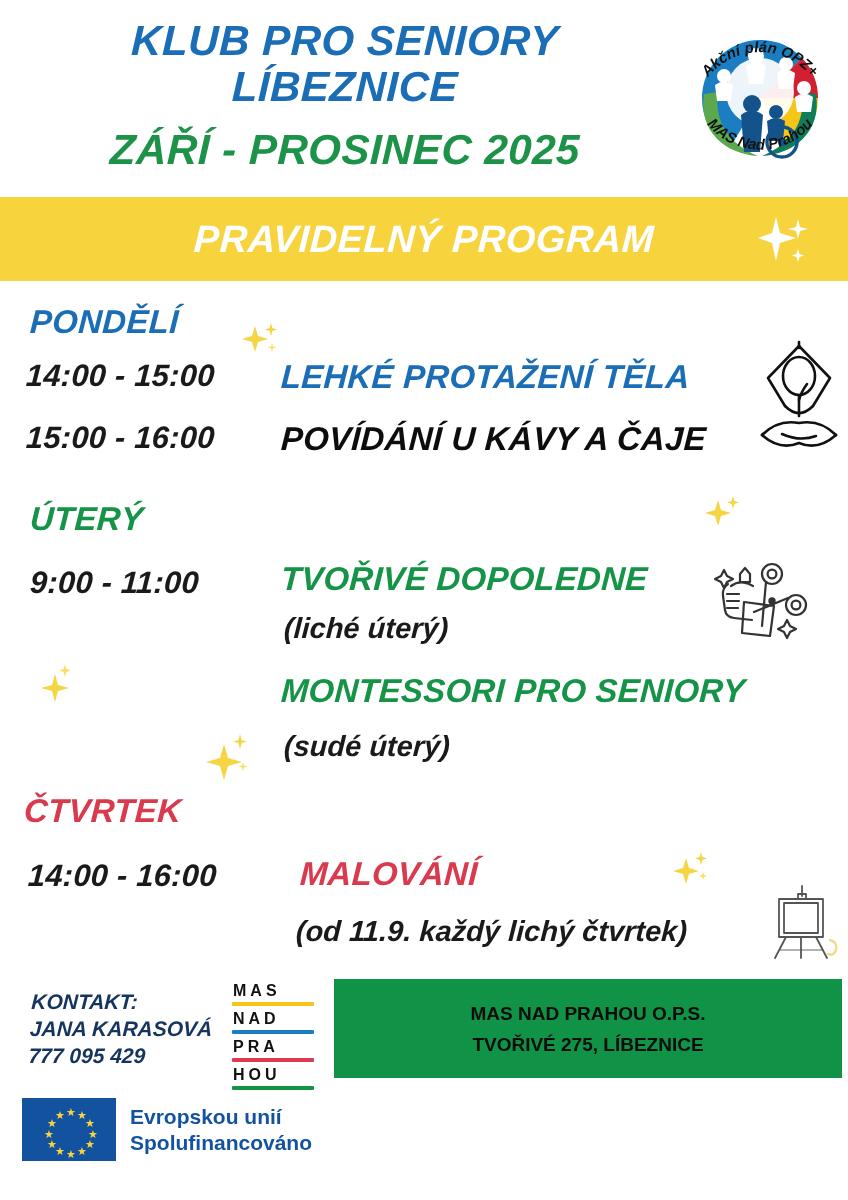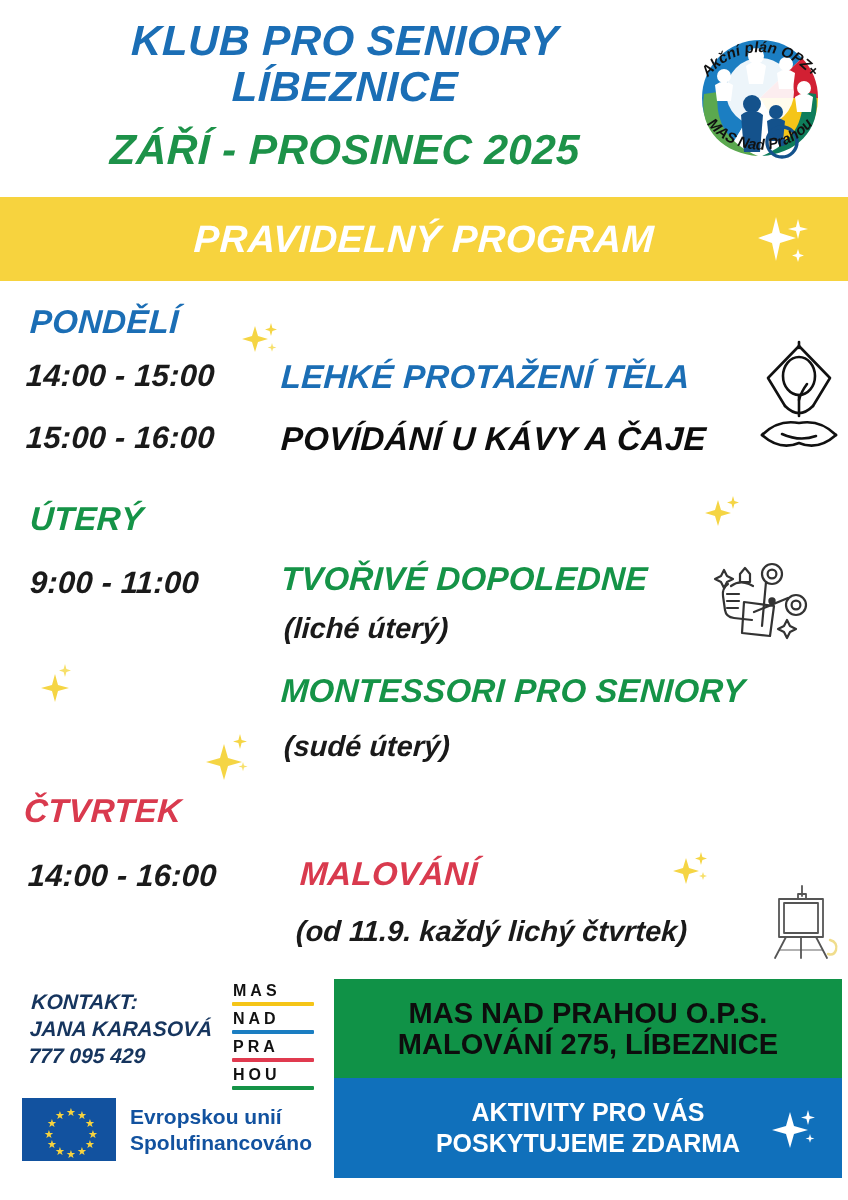--- a/index.html
+++ b/index.html
@@ -194,21 +194,21 @@
     position: absolute;
     left: 334px; top: 979px;
     width: 508px; height: 99px;
     background: #109247;
     display: flex; align-items: center; justify-content: center;
     text-align: center;
   }
   .box-green-text {
     color: #0d0d0d;
     font-weight: 800;
-    font-size: 29px;
+    font-size: 19px;
     line-height: 31px;
   }
   .box-blue {
     position: absolute;
     left: 334px; top: 1078px;
     width: 508px; height: 100px;
     background: #1070bb;
     display: flex; align-items: center; justify-content: center;
     text-align: center;
   }
@@ -463,31 +463,18 @@
     </div>
     <div class="eu-text">
       <div>Evropskou unií</div>
       <div>Spolufinancováno</div>
     </div>
   </div>
 
   <div class="box-green">
     <div class="box-green-text">
       <div>MAS NAD PRAHOU O.P.S.</div>
-      <div>MALOVÁNÍ 275, LÍBEZNICE</div>
-    </div>
-  </div>
-
-  <div class="box-blue">
-    <div class="box-blue-text">
-      <div>AKTIVITY PRO VÁS</div>
-      <div>POSKYTUJEME ZDARMA</div>
-    </div>
-    <div class="box-blue-spark">
-      <svg width="48" height="48" viewBox="0 0 48 48" xmlns="http://www.w3.org/2000/svg">
-        <path d="M18 8 L22 22 L36 26 L22 30 L18 44 L14 30 L0 26 L14 22 Z" fill="#ffffff"></path>
-        <path d="M36 6 L37.6 12 L43 13.6 L37.6 15 L36 21 L34.4 15 L29 13.6 L34.4 12 Z" fill="#ffffff"></path>
-        <path d="M38 30 L39 33.4 L42.4 34.4 L39 35.4 L38 38.8 L37 35.4 L33.6 34.4 L37 33.4 Z" fill="#ffffff"></path>
-      </svg>
-    </div>
-  </div>
+      <div>TVOŘIVÉ 275, LÍBEZNICE</div>
+    </div>
+  </div>
+
 
 </div>
 
 </body></html>

